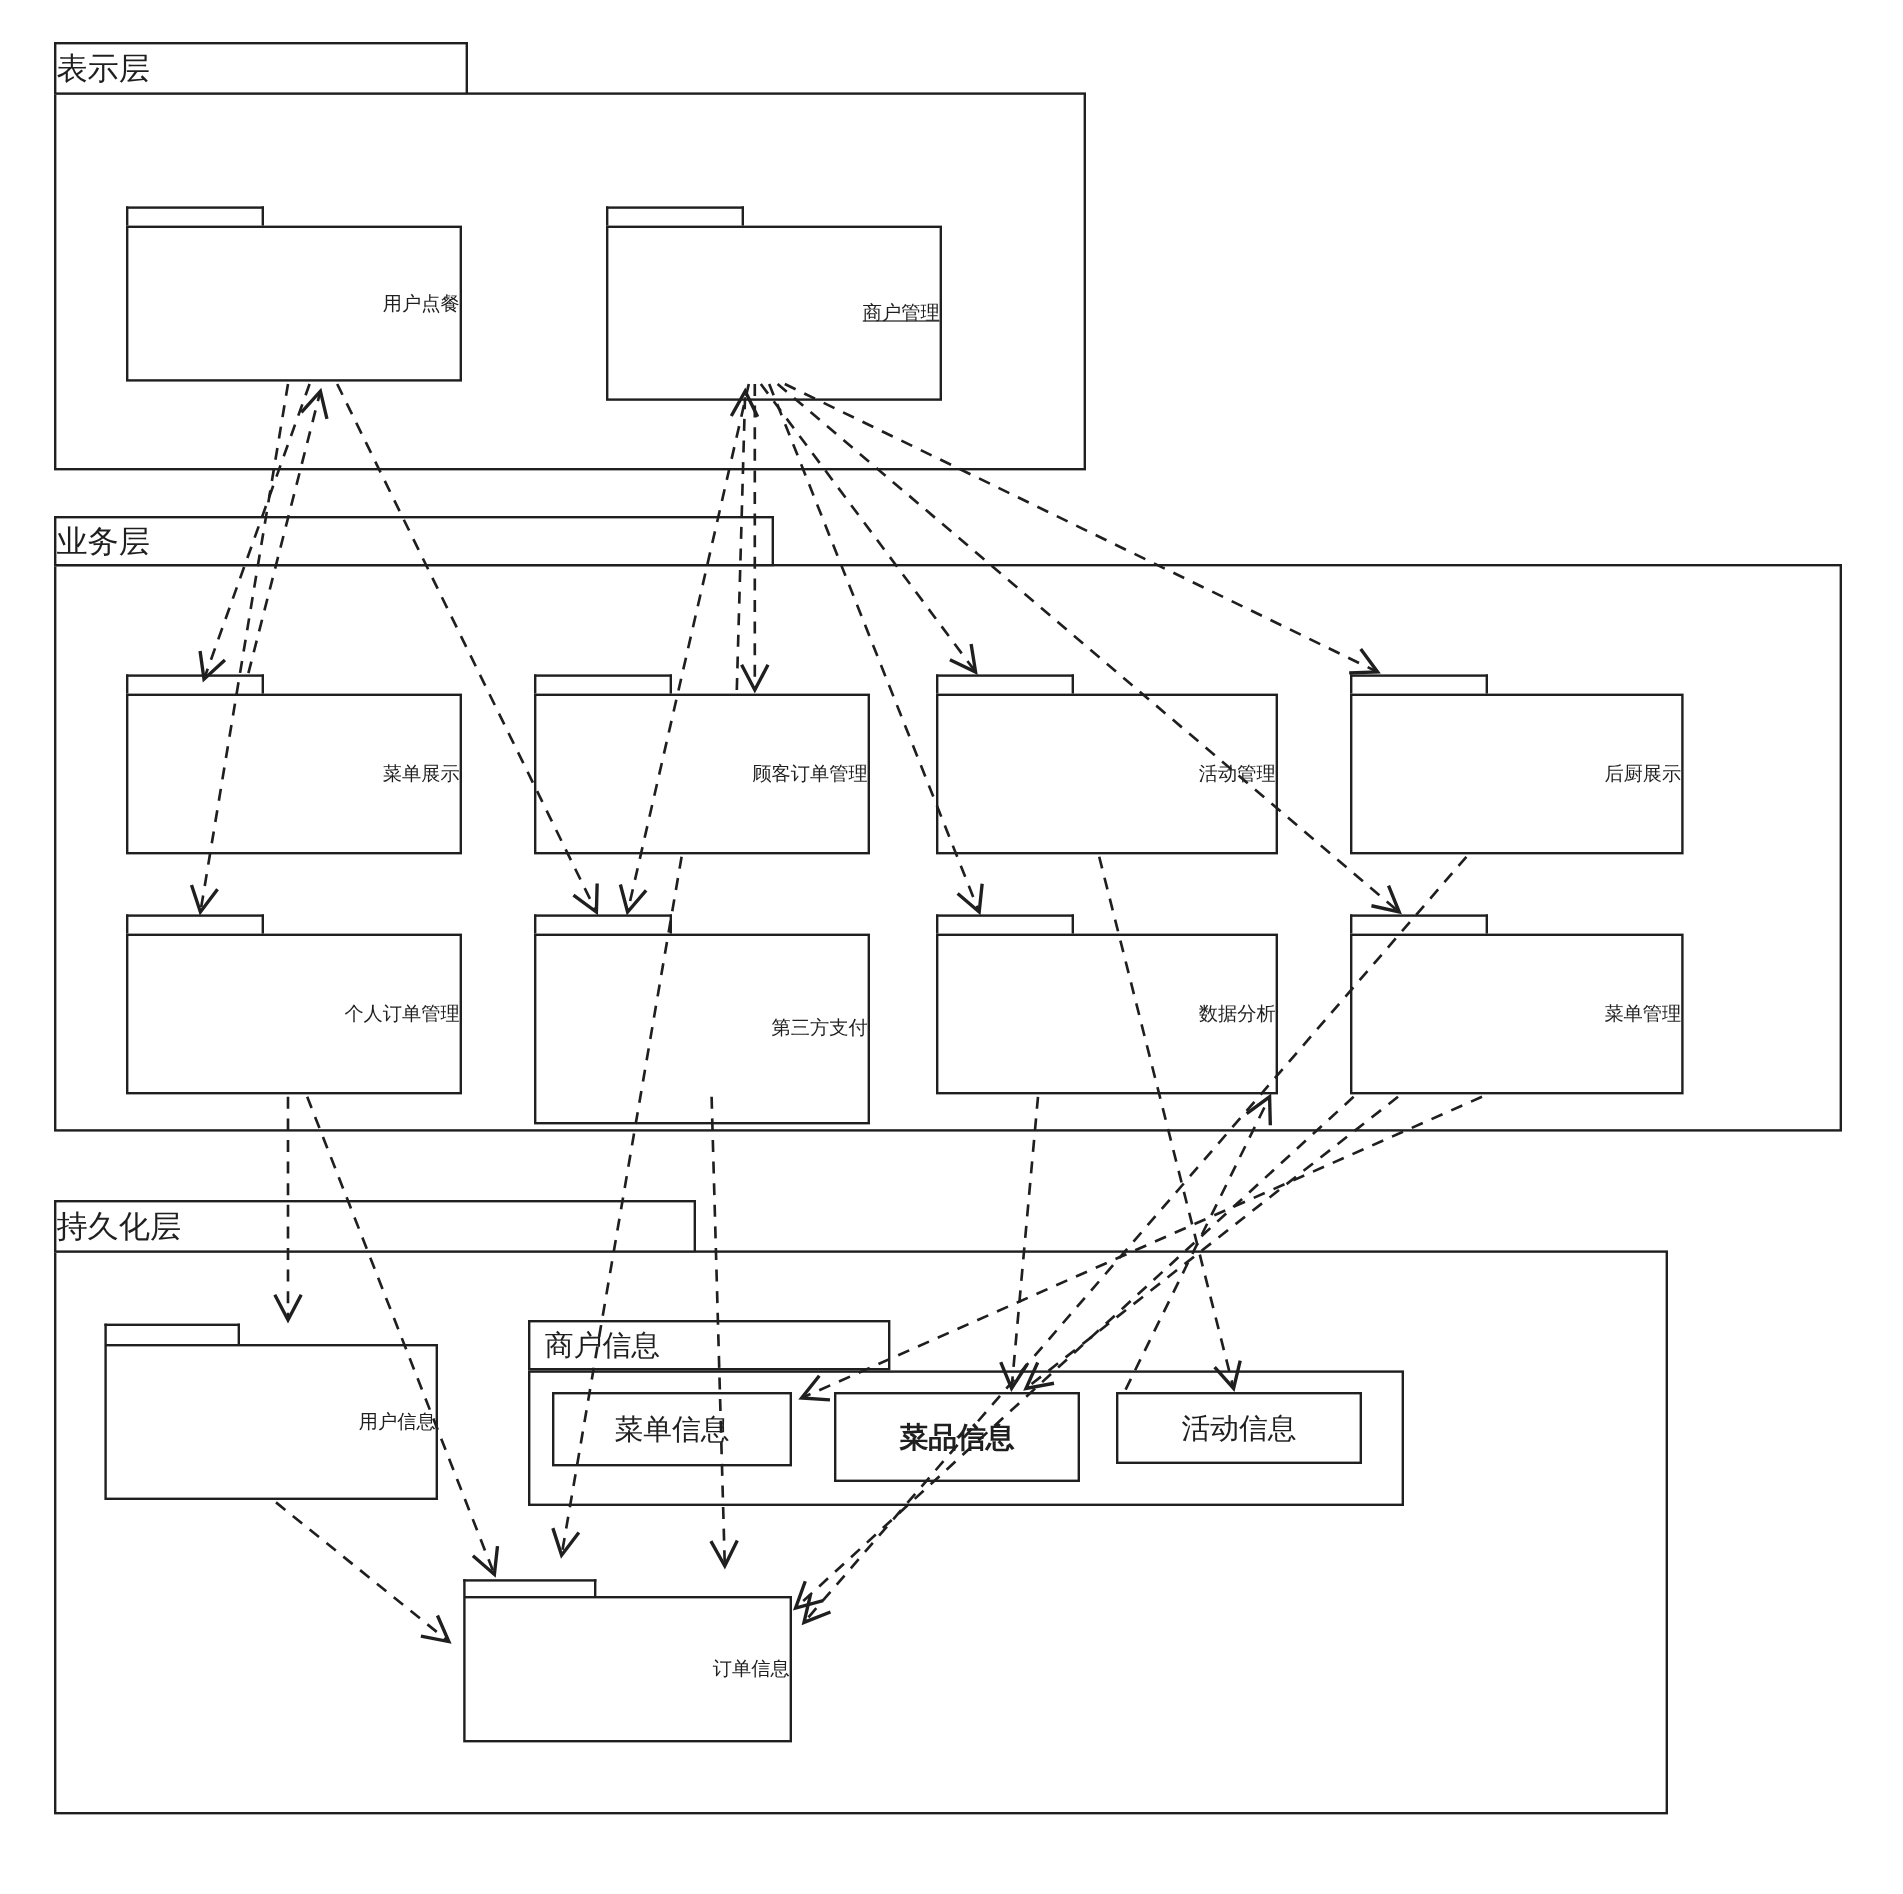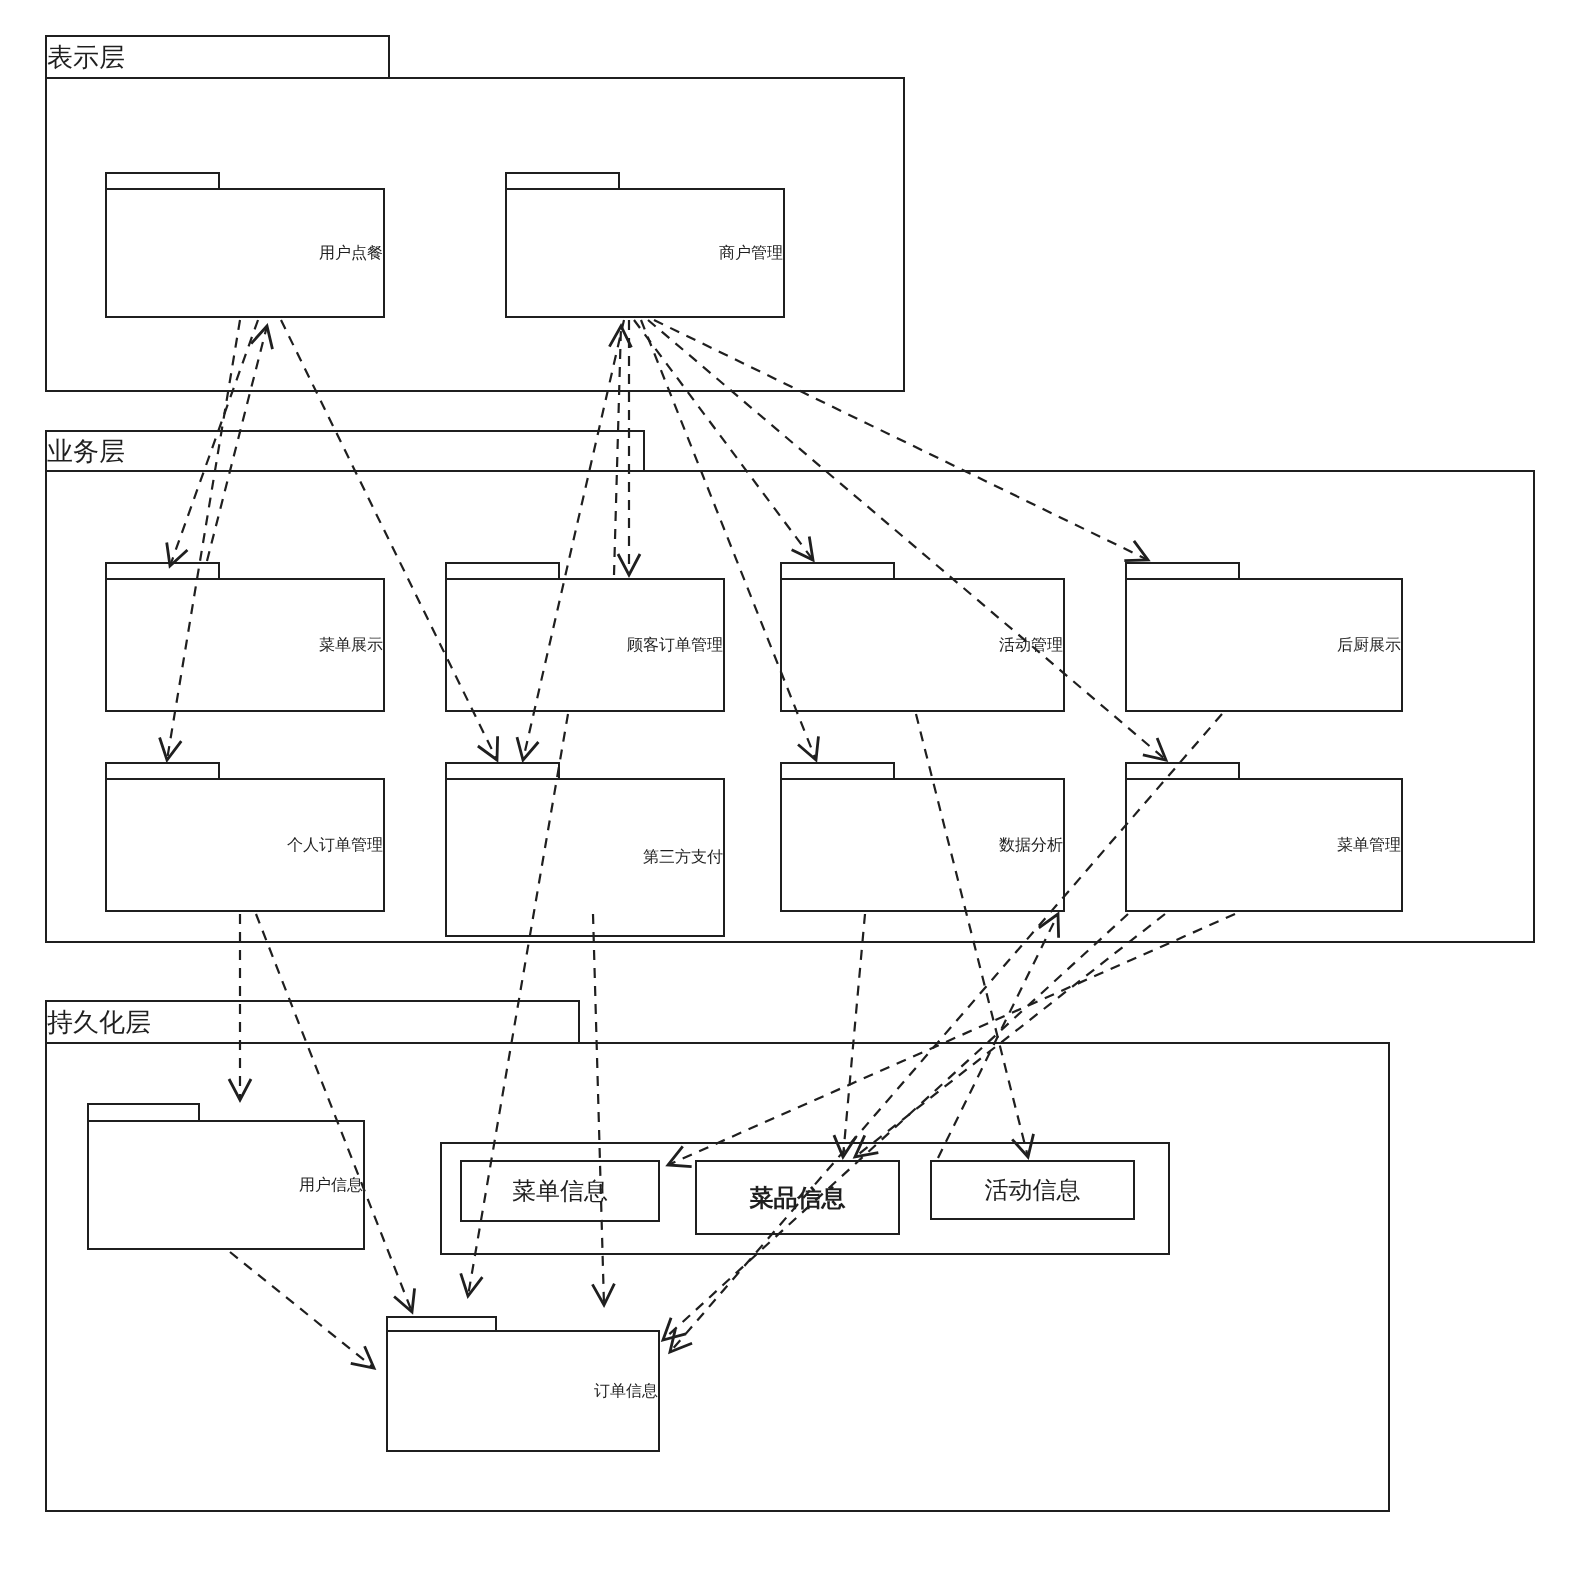--- a/index.html
+++ b/index.html
@@ -100,21 +100,21 @@
     <span>持久化层</span>
   </div>
   <div class="frame-body" style="left:45px; top:1042px; width:1345px; height:470px;"></div>
 
   <div class="pkg-tab" style="left:105px; top:172px; width:115px; height:16px;"></div>
   <div class="pkg-body" style="left:105px; top:188px; width:280px; height:130px;">
     <span>用户点餐</span>
   </div>
 
   <div class="pkg-tab" style="left:505px; top:172px; width:115px; height:16px;"></div>
-  <div class="pkg-body" style="left:505px; top:188px; width:280px; height:130px;">
+  <div class="pkg-body" style="left:505px; top:188px; width:280px; height:146px;text-decoration:underline;">
     <span>商户管理</span>
   </div>
 
   <div class="pkg-tab" style="left:105px; top:562px; width:115px; height:16px;"></div>
   <div class="pkg-body" style="left:105px; top:578px; width:280px; height:134px;">
     <span>菜单展示</span>
   </div>
 
   <div class="pkg-tab" style="left:445px; top:562px; width:115px; height:16px;"></div>
   <div class="pkg-body" style="left:445px; top:578px; width:280px; height:134px;">
@@ -149,20 +149,23 @@
   <div class="pkg-tab" style="left:1125px; top:762px; width:115px; height:16px;"></div>
   <div class="pkg-body" style="left:1125px; top:778px; width:278px; height:134px;">
     <span>菜单管理</span>
   </div>
 
   <div class="pkg-tab" style="left:87px; top:1103px; width:113px; height:17px;"></div>
   <div class="pkg-body" style="left:87px; top:1120px; width:278px; height:130px;">
     <span>用户信息</span>
   </div>
 
+  <div class="pkg-tab wide" style="left:440px; top:1100px; width:302px; height:42px;">
+    <span>商户信息</span>
+  </div>
   <div class="pkg-body" style="left:440px; top:1142px; width:730px; height:113px;"></div>
 
   <div class="entity" style="left:460px; top:1160px; width:200px; height:62px;">
     <span>菜单信息</span>
   </div>
   <div class="entity" style="left:695px; top:1160px; width:205px; height:75px;font-weight:bold;">
     <span>菜品信息</span>
   </div>
   <div class="entity" style="left:930px; top:1160px; width:205px; height:60px;">
     <span>活动信息</span>

